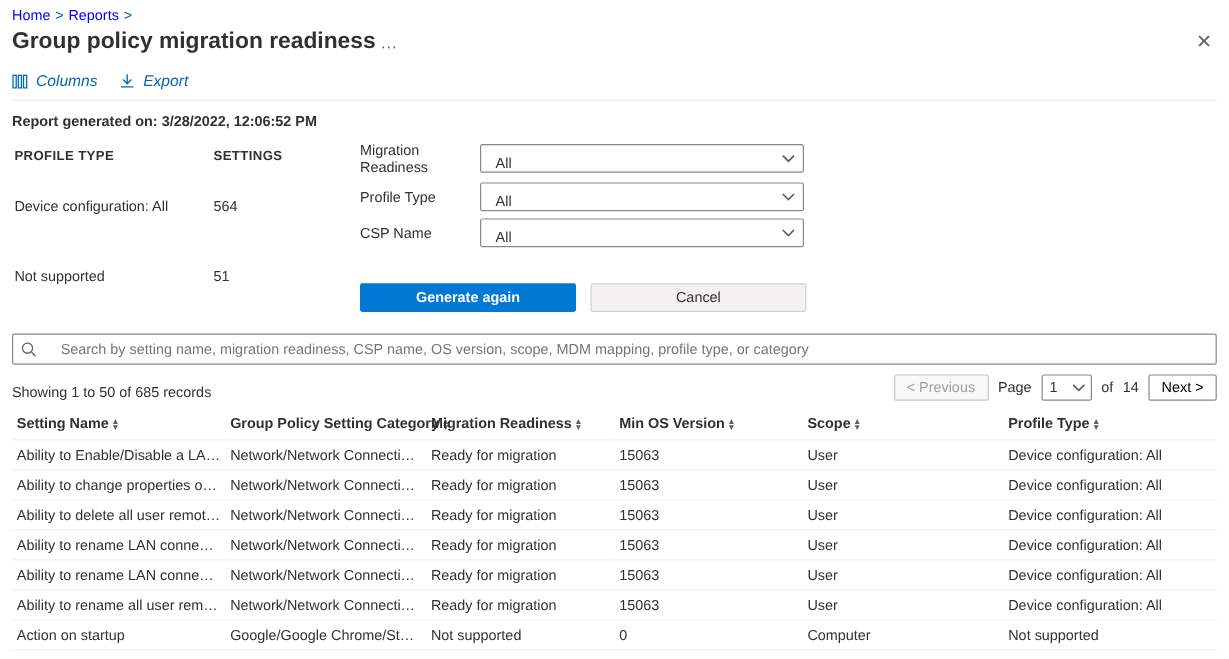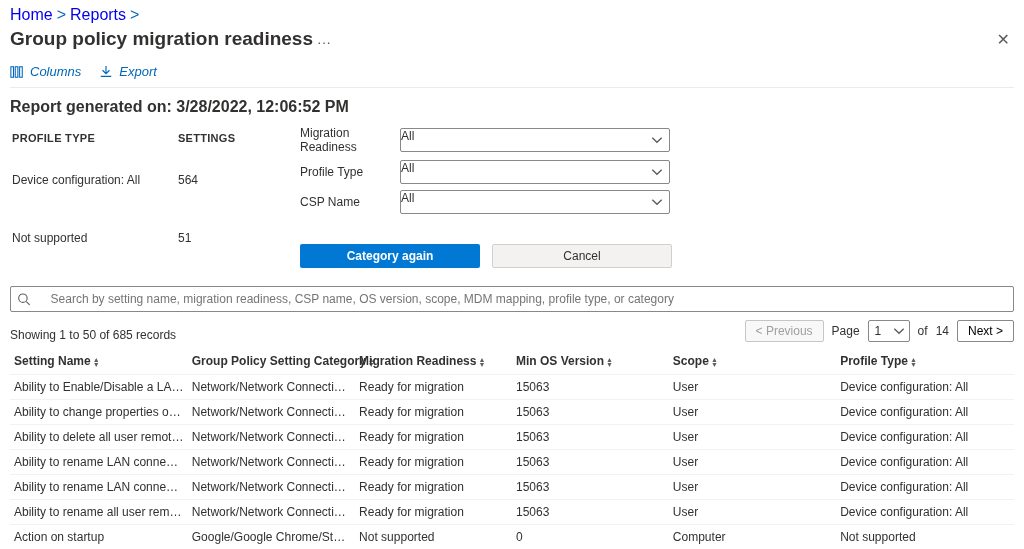--- a/index.html
+++ b/index.html
@@ -5,42 +5,42 @@
   * { box-sizing: border-box; margin: 0; padding: 0; }
   body {
     font-family: "Segoe UI", -apple-system, BlinkMacSystemFont, sans-serif;
     font-size: 12px;
     color: #323130;
     background: #fff;
     width: 1024px;
     padding: 6px 10px 0 10px;
   }
   a { text-decoration: none; }
-  .breadcrumb { font-size: 16px; color: #0067b8; margin-bottom: 4px; }
+  .breadcrumb { font-size: 12px; color: #0067b8; margin-bottom: 4px; }
   .breadcrumb .sep { margin: 0 4px; color: #0067b8; }
   .title-row { display: flex; align-items: center; justify-content: space-between; margin-bottom: 10px; }
   .title-left { display: flex; align-items: flex-end; gap: 0; }
   h1 { font-size: 19px; font-weight: 600; color: #323130; }
   .ellipsis-btn { font-size: 14px; color: #605e5c; cursor: pointer; padding: 0 4px; }
   .close-x { font-size: 16px; color: #605e5c; cursor: pointer; padding: 0 4px; }
   .toolbar { display: flex; gap: 18px; padding: 4px 0 8px 0; border-bottom: 1px solid #edebe9; margin-bottom: 10px; font-style: italic; }
   .toolbar-item { display: flex; align-items: center; gap: 6px; color: #0067b8; cursor: pointer; font-size: 13px; }
   .icon { display: inline-flex; width: 14px; height: 14px; }
   .icon svg { width: 100%; height: 100%; }
-  .report-gen { font-size: 16px; margin-bottom: 10px; }
+  .report-gen { font-size: 12px; margin-bottom: 10px; }
   .report-gen .lbl { font-weight: 600; }
   .top-area { display: flex; gap: 40px; margin-bottom: 18px; }
   .summary-table { flex: 0 0 250px; }
   .summary-table th { text-align: left; font-weight: 600; font-size: 11px; padding: 4px 10px 6px 0; letter-spacing: 0.3px; }
   .summary-table td { padding: 5px 10px 5px 0; font-size: 12px; color: #323130; }
   .filters { flex: 1; }
   .filter-row { display: flex; align-items: center; margin-bottom: 6px; }
   .filter-label { flex: 0 0 100px; font-size: 12px; }
   .select-wrap { position: relative; width: 270px; }
-  .select { width: 100%; height: 24px; border: 1px solid #8a8886; border-radius: 2px; padding: 0 22px 0 0; font-size: 12px; background: #fff; display: flex; align-items: flex-start; cursor: pointer; }
+  .select { width: 100%; height: 24px; border: 1px solid #8a8886; border-radius: 2px; padding: 0 22px 0 12px; font-size: 12px; background: #fff; display: flex; align-items: flex-end; cursor: pointer; }
   .chev { position: absolute; right: 6px; top: 50%; transform: translateY(-50%); pointer-events: none; }
   .action-buttons { display: flex; gap: 12px; margin-top: 30px; }
   .btn { width: 180px; height: 24px; font-size: 12px; border: none; border-radius: 2px; cursor: pointer; }
   .btn-primary { background: #0078d4; color: #fff; font-weight: 600; }
   .btn-secondary { background: #f3f2f1; color: #323130; border: 1px solid #d2d0ce; }
   .search-wrap { margin-top: 12px; border: 1px solid #8a8886; border-radius: 2px; height: 26px; display: flex; align-items: center; padding: 0 6px; gap: 20px; }
   .search-wrap input { border: none; outline: none; width: 100%; font-size: 12px; }
   .paging-row { display: flex; align-items: flex-end; justify-content: space-between; padding: 8px 0 6px; font-size: 12px; }
   .paging-right { display: flex; align-items: center; gap: 8px; }
   .pg-btn { border: 1px solid #8a8886; background: #fff; height: 22px; padding: 0 10px; font-size: 12px; border-radius: 2px; cursor: pointer; }
@@ -148,21 +148,21 @@
             <span>All</span>
           </div>
         <span class="chev icon">
             <svg viewBox="0 0 12 12">
               <path d="M2 4l4 4 4-4" fill="none" stroke="#605e5c" stroke-width="1.2"></path>
             </svg>
           </span>
       </div>
     </div>
     <div class="action-buttons">
-      <button class="btn btn-primary">Category again</button>
+      <button class="btn btn-primary">Generate again</button>
       <button class="btn btn-secondary">Cancel</button>
     </div>
   </div>
 </div>
 
 <div class="search-wrap">
   <span class="icon">
       <svg viewBox="0 0 16 16">
         <circle cx="7" cy="7" r="5" fill="none" stroke="#605e5c" stroke-width="1.3"></circle>
         <path d="M11 11l4 4" stroke="#605e5c" stroke-width="1.3"></path>

